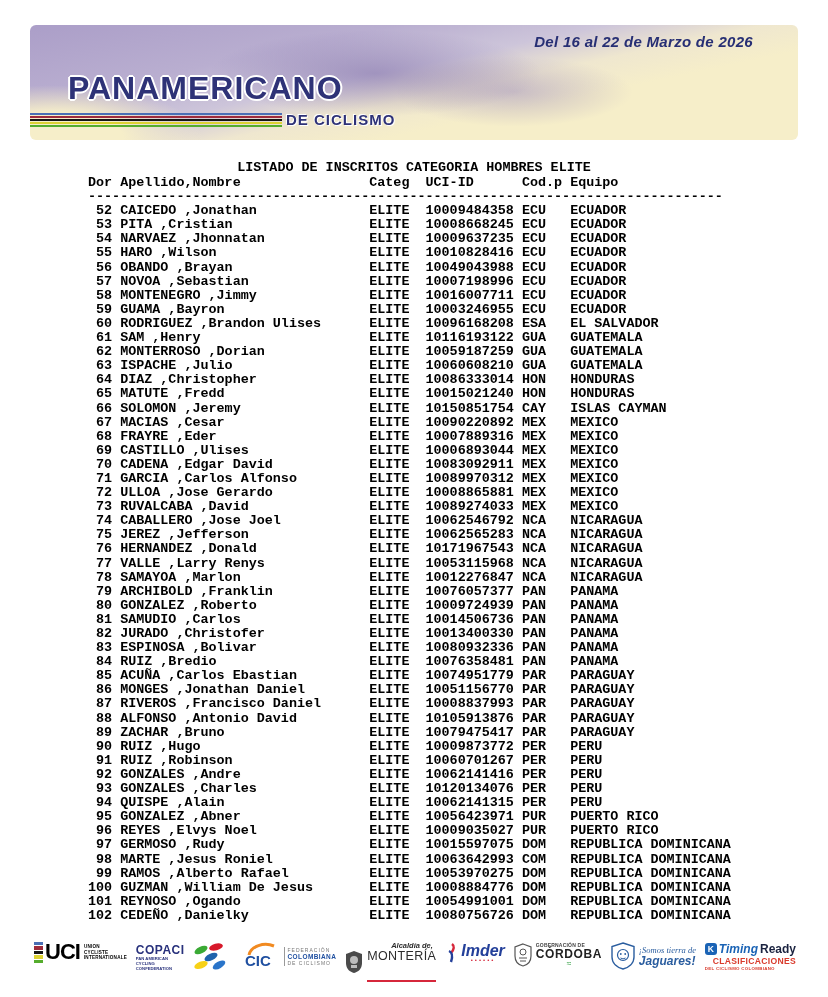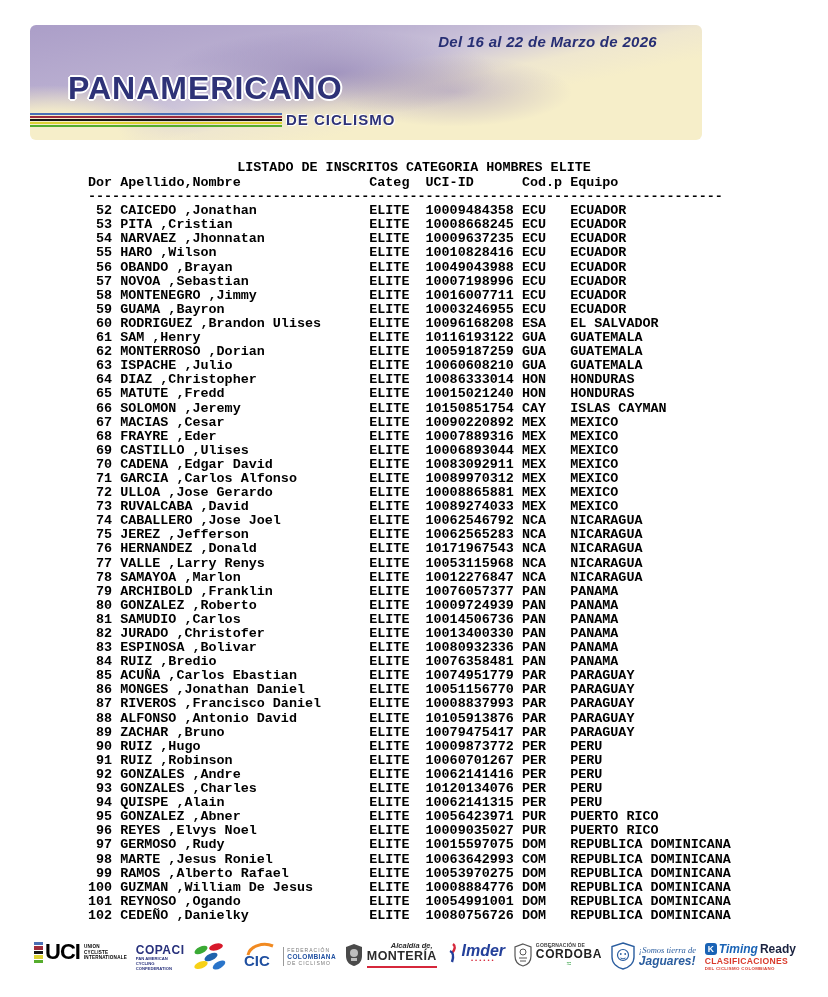--- a/index.html
+++ b/index.html
@@ -1,20 +1,20 @@
 <!DOCTYPE html>
 <html><head>
 <meta charset="utf-8">
 <style>
   html,body{margin:0;padding:0;background:#ffffff;}
   .page{position:relative;width:828px;height:997px;background:#fff;overflow:hidden;
         font-family:"Liberation Sans",sans-serif;}
 
   
-  .banner{position:absolute;left:30px;top:25px;width:672px;height:115px;border-radius:6px;overflow:hidden;
+  .banner{position:absolute;left:30px;top:25px;width:768px;height:115px;border-radius:6px;overflow:hidden;
     background:
       radial-gradient(200px 70px at 3% 98%, #f6eec9 35%, rgba(246,238,201,0) 75%),
       radial-gradient(230px 60px at 45% 42%, rgba(125,108,168,.55), rgba(125,108,168,0) 72%),
       radial-gradient(170px 50px at 63% 58%, rgba(148,132,188,.45), rgba(148,132,188,0) 70%),
       linear-gradient(168deg, #ab9ec8 0%, #b9aed0 28%, #cdc5da 44%, #efe7cf 56%, #f6eec9 68%, #f6eec9 100%);}
   .banner-date{position:absolute;top:8px;right:45px;font-size:15px;font-weight:bold;font-style:italic;
       color:#272f74;letter-spacing:.3px;}
   .stripes{display:flex;flex-direction:column;gap:1px;}
   .stripes i{display:block;height:2px;flex:none;}
   .l1row{position:absolute;left:58px;top:31px;right:4px;display:flex;align-items:center;}
@@ -42,35 +42,35 @@
   .uci-mark .stripes{width:9px;}
   .uci-mark .stripes i{height:3.4px;}
   .uci-word{font-size:22px;font-weight:900;color:#000;letter-spacing:-1px;line-height:20px;}
   .tiny-lines{font-size:4.6px;font-weight:bold;color:#000;line-height:5.6px;letter-spacing:.2px;}
   .copaci-name{font-size:12px;font-weight:900;color:#28317c;letter-spacing:.5px;line-height:12px;}
   .copaci-sub{font-size:4.2px;font-weight:bold;color:#28317c;line-height:5px;}
   .cic-text{border-left:1px solid #999;padding-left:3px;}
   .cic-f{font-size:5px;color:#777;letter-spacing:1px;line-height:6px;}
   .cic-c{font-size:6.5px;font-weight:900;color:#1f4fa0;line-height:7px;letter-spacing:.4px;}
   .mont-top{font-size:7.5px;font-style:italic;font-weight:bold;color:#2b2b2b;line-height:8px;margin-left:24px;}
-  .mont-name{font-size:12.5px;font-weight:700;color:#2b2b2b;letter-spacing:.4px;line-height:13px;
-      border-bottom:2px solid #d6273b;padding-bottom:3px;}
+  .mont-name{font-size:12.5px;font-weight:400;color:#2b2b2b;letter-spacing:.4px;line-height:13px;
+      border-bottom:2px solid #d6273b;padding-bottom:17px;}
   .imder-name{font-size:16px;font-weight:900;font-style:italic;color:#24409a;line-height:15px;}
   .imder-dots{font-size:6px;color:#d6273b;letter-spacing:2px;line-height:5px;text-align:center;}
   .cord-top{font-size:5px;font-weight:900;color:#444;line-height:6px;letter-spacing:.2px;}
   .cord-name{font-size:12px;font-weight:900;color:#222;letter-spacing:.6px;line-height:12px;}
   .cord-wave{font-size:8px;color:#2f9e41;line-height:7px;text-align:center;}
   .jag-script{font-size:8.5px;font-style:italic;color:#2a5d9f;font-family:"Liberation Serif",serif;line-height:9px;}
   .jag-name{font-size:12px;font-weight:900;color:#2a5d9f;line-height:12px;font-style:italic;}
   .tr-row{display:flex;align-items:center;gap:2px;}
   .tr-box{display:inline-flex;align-items:center;justify-content:center;width:12px;height:12px;
       background:#1a63b5;color:#fff;border-radius:3px;font-size:8.5px;font-weight:900;}
   .tr-a{font-size:12px;font-weight:900;font-style:italic;color:#1a63b5;}
   .tr-b{font-size:12px;font-weight:900;color:#1b2340;}
-  .tr-l1{font-size:8.6px;font-weight:900;color:#d93a2b;letter-spacing:.3px;line-height:10px;}
+  .tr-l1{font-size:8.6px;font-weight:900;color:#d93a2b;letter-spacing:.3px;line-height:10px;text-align:right;}
   .tr-l2{font-size:4.4px;font-weight:bold;color:#d93a2b;letter-spacing:.3px;line-height:5px;}
 </style>
 </head>
 <body>
 
 <div class="page">
 
   <div class="banner">
     <div class="banner-date">Del 16 al 22 de Marzo de 2026</div>
     <div class="l2">PANAMERICANO</div>

